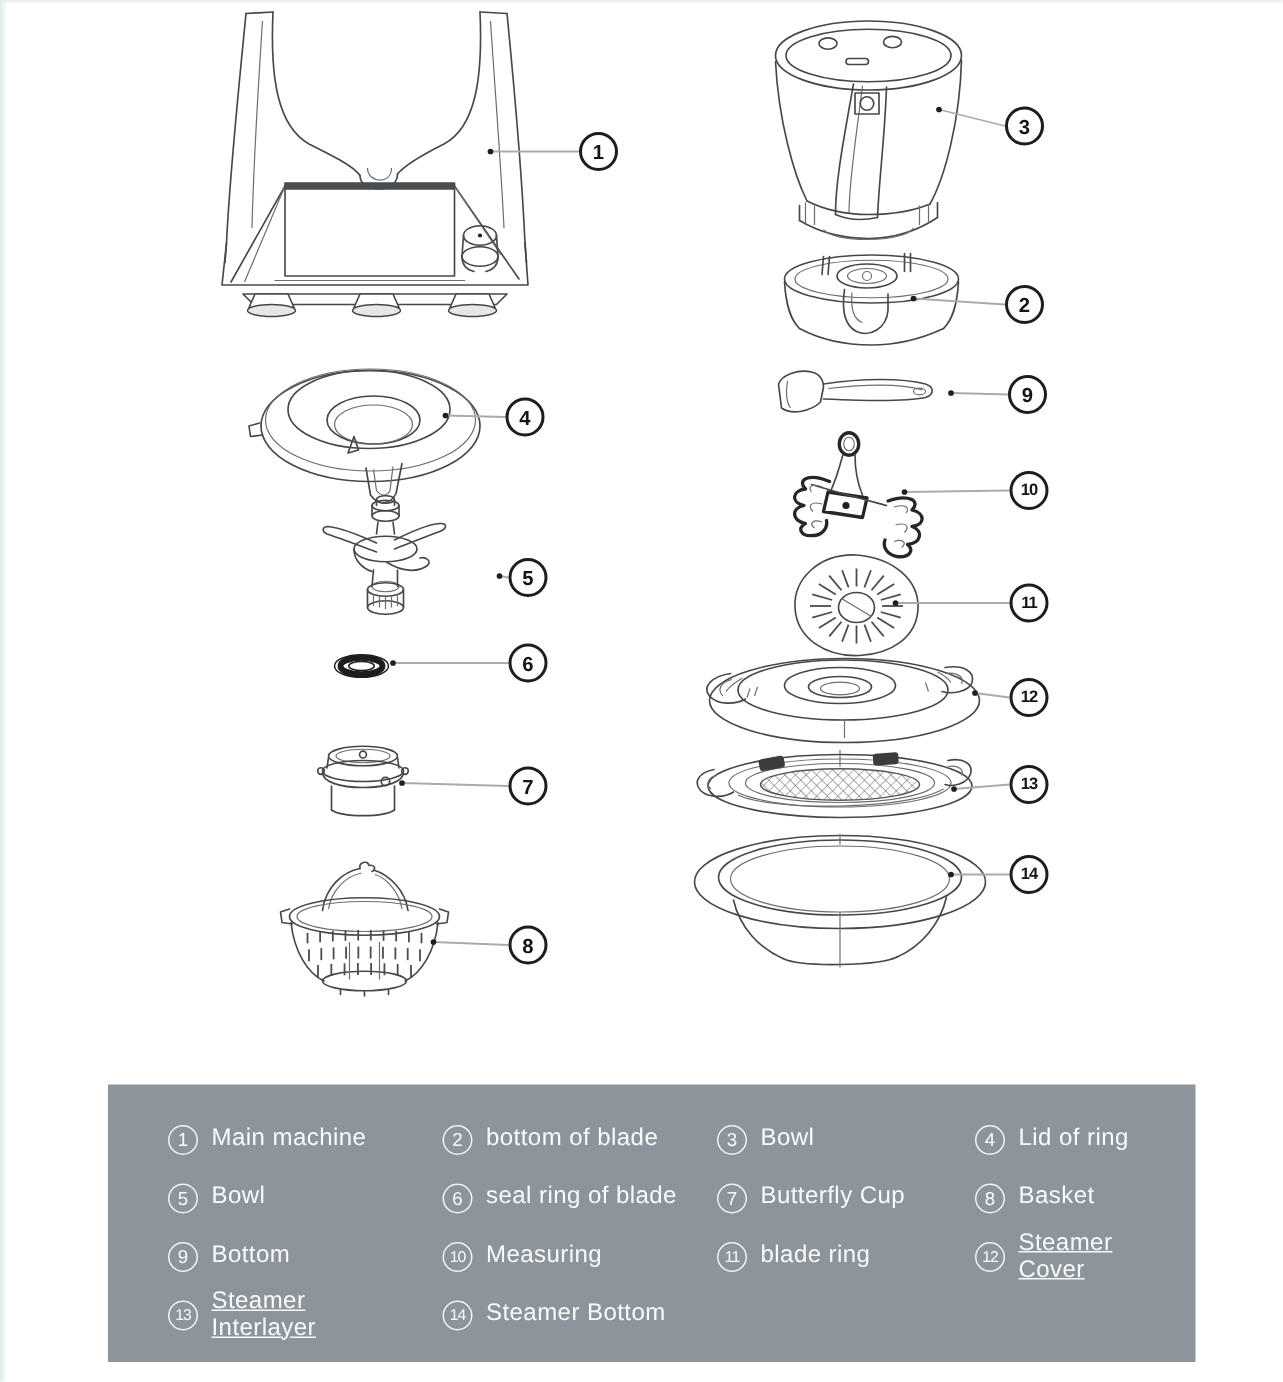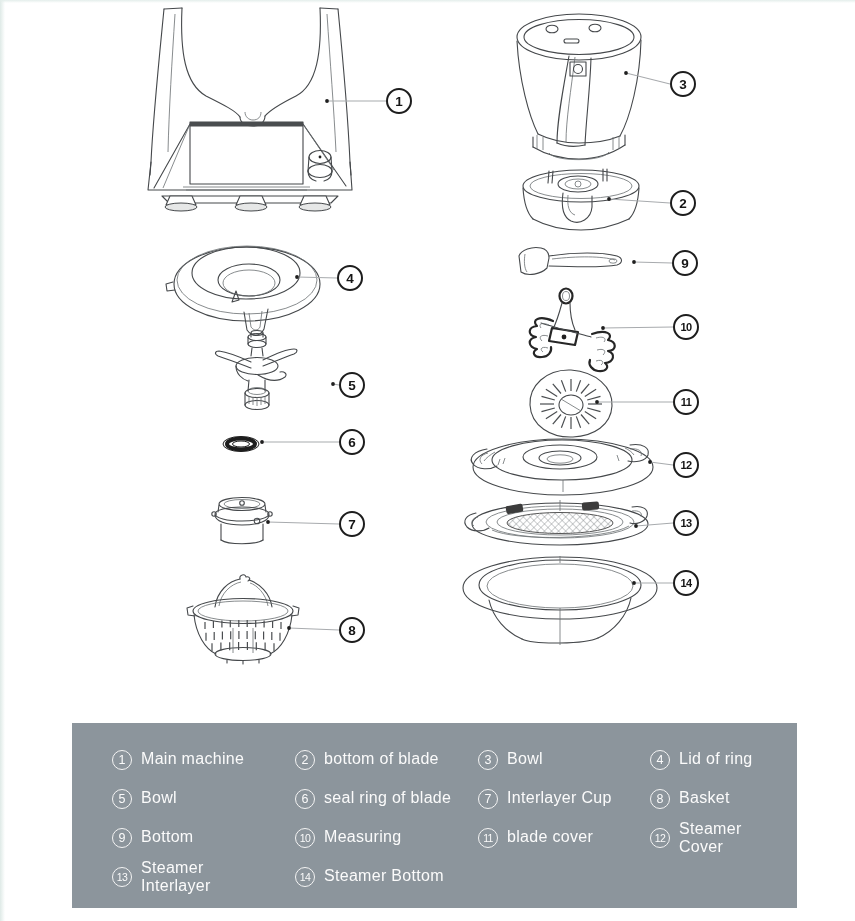--- a/index.html
+++ b/index.html
@@ -40,21 +40,21 @@
   }
   .legend-item{display:flex;align-items:center;gap:9px;color:#fbfbfb;}
   .lnum{
     flex:0 0 auto;width:20px;height:20px;box-sizing:border-box;
     border:1.6px solid #f4f4f4;border-radius:50%;
     display:flex;align-items:center;justify-content:center;
     font-size:12.5px;font-weight:400;
   }
   .lnum.two{font-size:10.5px;letter-spacing:-0.6px;}
   .llabel{font-size:16px;line-height:1.15;letter-spacing:0.3px;white-space:nowrap;}
-  .llabel.wrap{max-width:82px;white-space:normal;line-height:1.1;}
+  .llabel.wrap{max-width:82px;white-space:normal;line-height:1.1;text-decoration:underline;}
 </style>
 </head>
 <body>
 
 <div class="edge-l"></div>
 <div class="edge-t"></div>
 
 <svg id="diagram" width="855" height="720" viewBox="0 0 855 720">
 
   <defs>
@@ -396,38 +396,38 @@
     <div class="legend-item">
       <span class="lnum">5</span>
       <span class="llabel">Bowl</span>
     </div>
     <div class="legend-item">
       <span class="lnum">6</span>
       <span class="llabel">seal ring of blade</span>
     </div>
     <div class="legend-item">
       <span class="lnum">7</span>
-      <span class="llabel">Interlayer Cup</span>
+      <span class="llabel">Butterfly Cup</span>
     </div>
     <div class="legend-item">
       <span class="lnum">8</span>
       <span class="llabel">Basket</span>
     </div>
 
     <div class="legend-item">
       <span class="lnum">9</span>
       <span class="llabel">Bottom</span>
     </div>
     <div class="legend-item">
       <span class="lnum two">10</span>
       <span class="llabel">Measuring</span>
     </div>
     <div class="legend-item">
       <span class="lnum two">11</span>
-      <span class="llabel">blade cover</span>
+      <span class="llabel">blade ring</span>
     </div>
     <div class="legend-item">
       <span class="lnum two">12</span>
       <span class="llabel wrap">Steamer Cover</span>
     </div>
 
     <div class="legend-item">
       <span class="lnum two">13</span>
       <span class="llabel wrap">Steamer Interlayer</span>
     </div>

